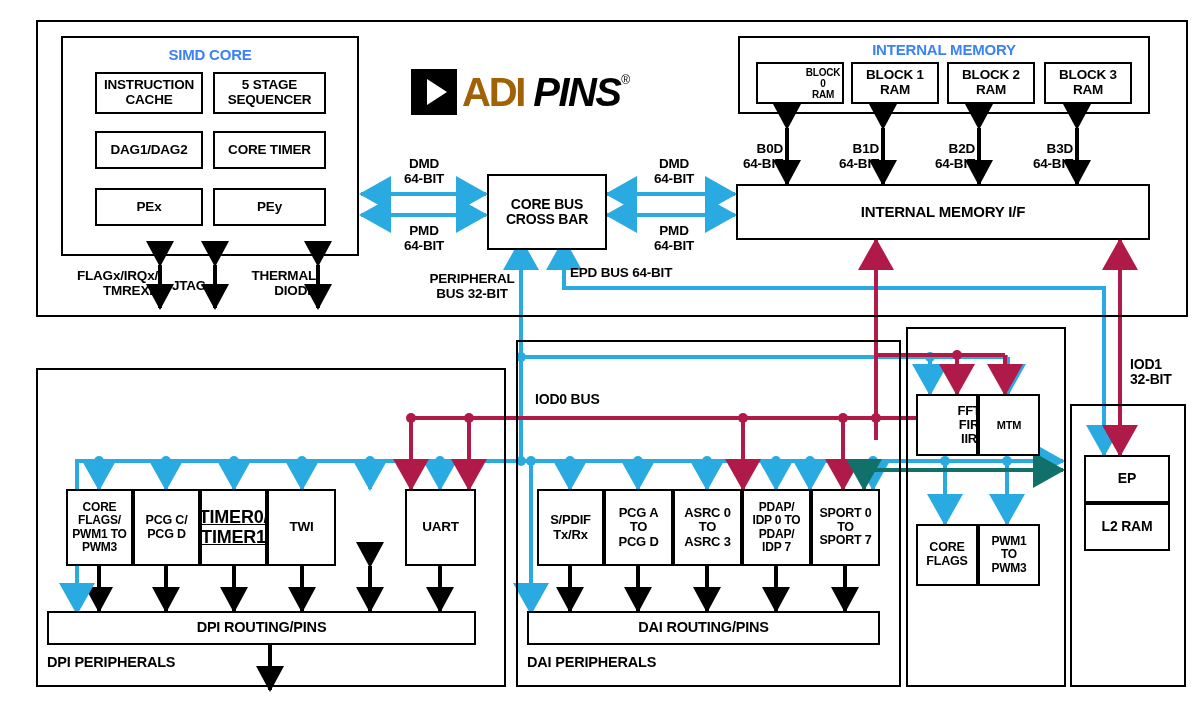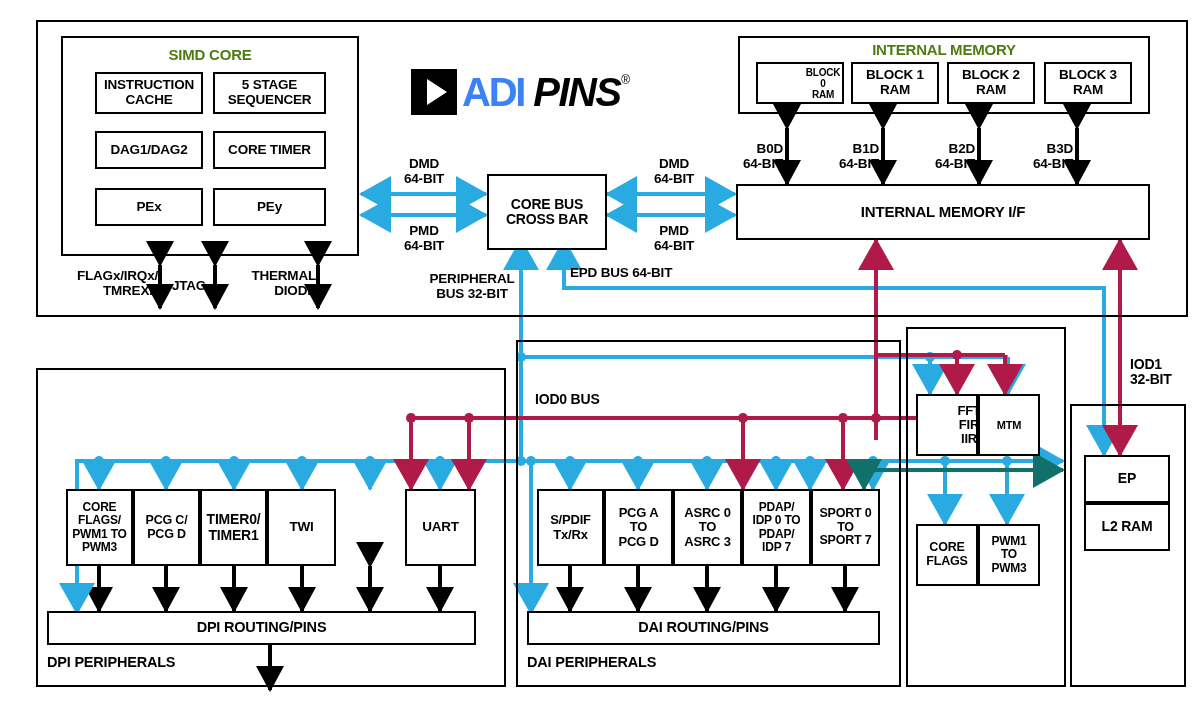--- a/index.html
+++ b/index.html
@@ -5,25 +5,25 @@
   html,body{margin:0;padding:0;background:#ffffff;}
   body{width:1200px;height:707px;font-family:"Liberation Sans",sans-serif;}
   #stage{position:relative;width:1200px;height:707px;overflow:hidden;background:#fff;}
   svg{position:absolute;left:0;top:0;}
   .lbl{position:absolute;font-weight:bold;color:#000;line-height:1.08;text-align:center;
        letter-spacing:-0.2px;}
   .box{position:absolute;border:2.5px solid #000;background:#fff;box-sizing:border-box;
        display:flex;align-items:center;justify-content:center;text-align:center;
        font-weight:bold;color:#000;line-height:1.1;letter-spacing:-0.2px;}
   .frame{position:absolute;border:2.5px solid #000;background:transparent;box-sizing:border-box;}
-  .ttl{position:absolute;font-weight:bold;color:#4d7c0f;letter-spacing:-0.2px;}
+  .ttl{position:absolute;font-weight:bold;color:#3b82f6;letter-spacing:-0.2px;}
   .logo{position:absolute;display:flex;align-items:center;}
   .logo .tri{width:46px;height:46px;background:#000;display:flex;align-items:center;justify-content:center;}
   .logo .tri i{display:block;width:0;height:0;border-left:20px solid #fff;border-top:13px solid transparent;border-bottom:13px solid transparent;margin-left:5px;}
-  .logo .adi{font-size:40px;font-weight:bold;letter-spacing:-2.2px;margin-left:5px;color:#3b82f6;}
+  .logo .adi{font-size:40px;font-weight:bold;letter-spacing:-2.2px;margin-left:5px;color:#a16207;}
   .logo .sh{font-size:40px;font-weight:bold;font-style:italic;letter-spacing:-1.6px;margin-left:9px;color:#000;}
   .logo .reg{font-size:12px;vertical-align:super;color:#000;margin-left:1px;margin-bottom:18px;align-self:flex-start;margin-top:4px;}
 </style>
 </head>
 <body>
 
 <div id="stage">
 
   <svg width="1200" height="707">
     <defs>
@@ -265,21 +265,21 @@
   <div class="lbl" style="left:1130px;top:357px;width:64px;font-size:14px;text-align:left;white-space:pre-line;">IOD1
 32-BIT</div>
 
 
   <div class="box" style="left:66px;top:489px;width:67px;height:77px;font-size:12px;white-space:pre-line;">CORE
 FLAGS/
 PWM1 TO
 PWM3</div>
   <div class="box" style="left:133px;top:489px;width:67px;height:77px;font-size:12.5px;white-space:pre-line;">PCG C/
 PCG D</div>
-  <div class="box" style="left:200px;top:489px;width:67px;height:77px;font-size:14px;white-space:pre-line;">TIMER0/
+  <div class="box" style="left:200px;top:489px;width:67px;height:77px;font-size:18px;white-space:pre-line;text-decoration:underline;">TIMER0/
 TIMER1</div>
   <div class="box" style="left:267px;top:489px;width:69px;height:77px;font-size:13.5px;">TWI</div>
   <div class="box" style="left:405px;top:489px;width:71px;height:77px;font-size:13.5px;">UART</div>
 
   <div class="box" style="left:47px;top:611px;width:429px;height:34px;font-size:14.5px;">DPI ROUTING/PINS</div>
   <div class="lbl" style="left:47px;top:655px;width:220px;font-size:14.5px;text-align:left;">DPI PERIPHERALS</div>
 
   <div class="box" style="left:537px;top:489px;width:67px;height:77px;font-size:13px;white-space:pre-line;">S/PDIF
 Tx/Rx</div>
   <div class="box" style="left:604px;top:489px;width:69px;height:77px;font-size:13px;white-space:pre-line;">PCG A

